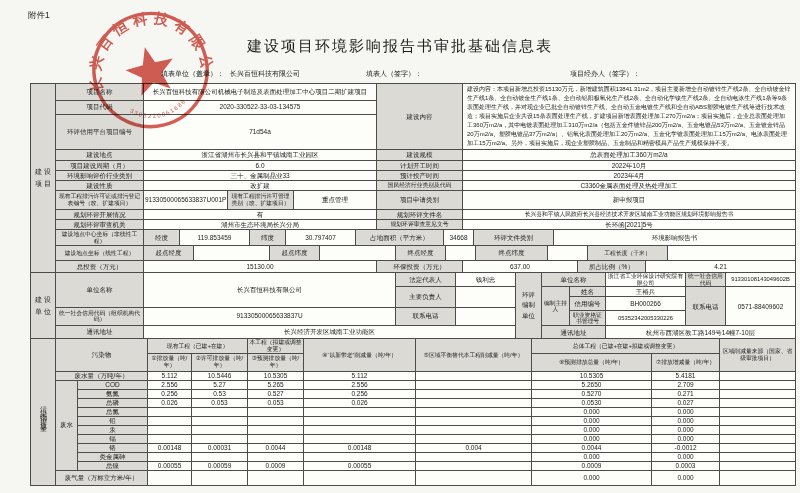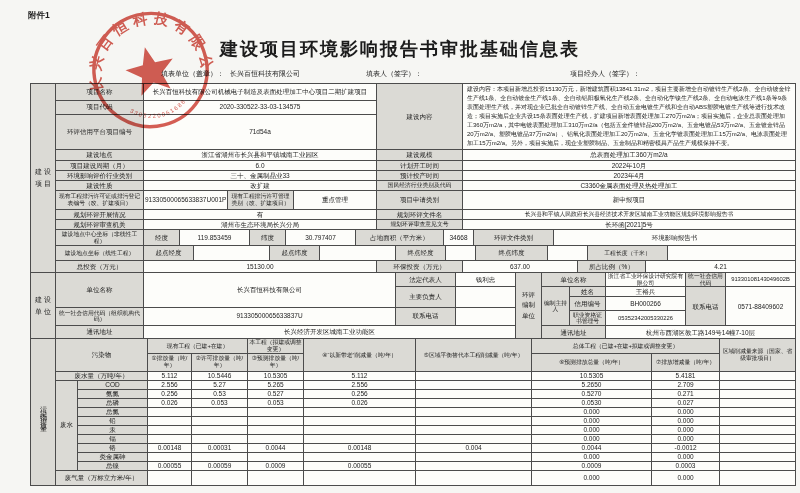--- a/index.html
+++ b/index.html
@@ -1,23 +1,23 @@
 <!DOCTYPE html>
 <html><head>
 <meta charset="utf-8">
 <style>
   * { box-sizing: border-box; margin: 0; padding: 0; }
   html,body { width: 800px; height: 493px; }
   body {
     font-family: "Liberation Sans", "DejaVu Sans", sans-serif;
     background: #f6f6f3; color: #1c1c1c; position: relative; overflow: hidden;
   }
-  .attachment { position: absolute; left: 28px; top: 10px; font-size: 8.5px; font-weight: bold; }
+  .attachment { position: absolute; left: 28px; top: 10px; font-size: 8.5px; }
   .title { position: absolute; left: 0; right: 0; top: 37px; text-align: center;
-           font-size: 18px; font-weight: bold; letter-spacing: 2px; }
+           font-size: 15px; font-weight: normal; letter-spacing: 2px; }
   .subhead { position: absolute; left: 30px; top: 69px; width: 745px; font-size: 7px; display: flex; }
   .sh1 { margin-left: 131px; } .sh2 { margin-left: 6px; }
   .sh3 { margin-left: 66px; } .sh4 { margin-left: 148px; }
 
   .form { position: absolute; left: 30px; top: 84px; width: 766px; }
   .sec { display: flex; align-items: stretch; margin-top: -1px; }
   .band { width: 26px; border: 1px solid #4c4c4c; background: #dbdad5; flex: 0 0 26px;
           display: flex; align-items: center; justify-content: center;
           font-size: 7px; text-align: center; white-space: pre-line; line-height: 1.7; }
   .band.vert { writing-mode: vertical-lr; text-orientation: upright; letter-spacing: 4px; white-space: normal; }

